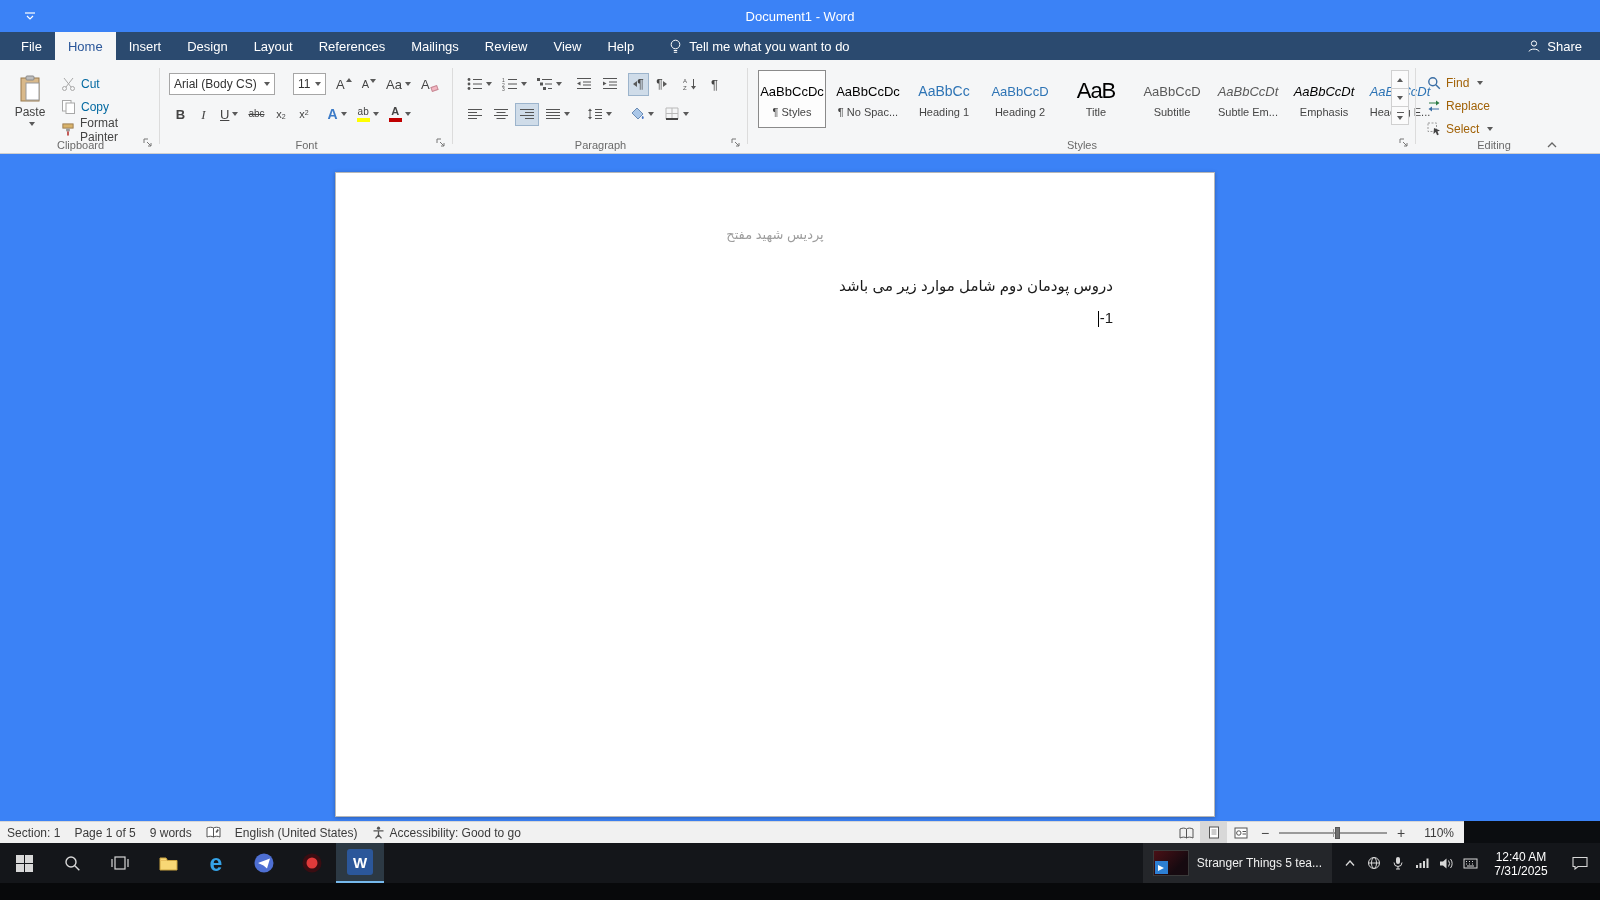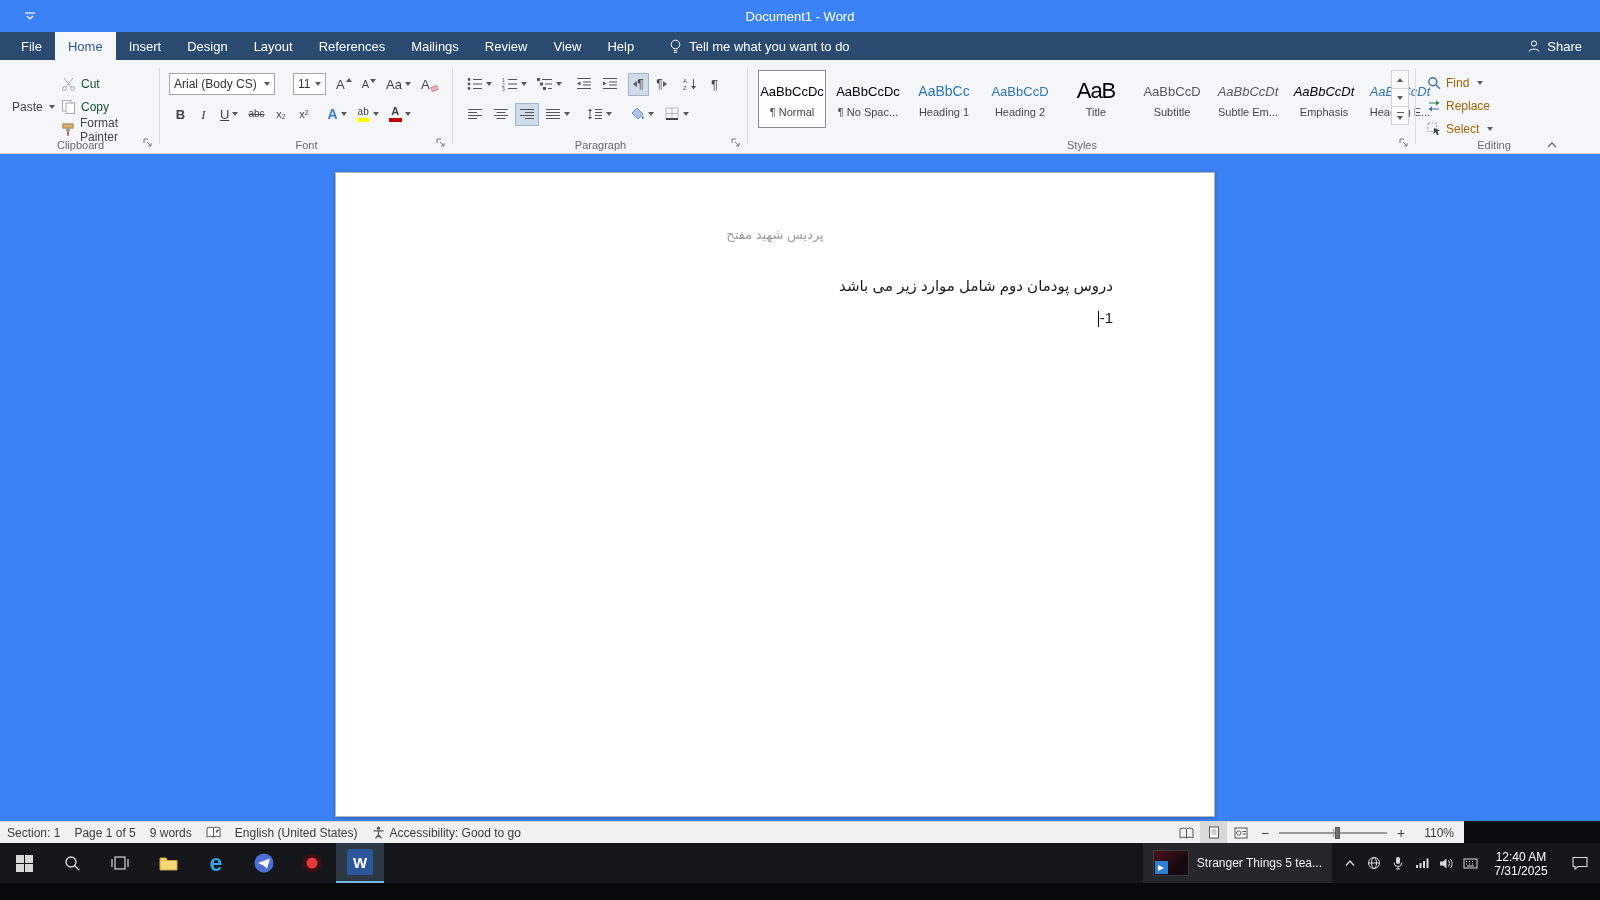--- a/index.html
+++ b/index.html
@@ -44,24 +44,24 @@
 .combo .dd{margin-left:auto}
 .stack{display:flex;flex-direction:column;align-items:center;line-height:1;gap:1px}
 .bar{width:13px;height:4px}
 .strike{font-size:10px;text-decoration:line-through}
 .subsup{font-size:11px;display:flex;align-items:flex-end}
 .subsup .sm{font-size:7px}
 .subsup.sup{align-items:flex-start}
 .eraser{width:7px;height:5px;background:#f4b6c2;border:1px solid #c48b96;transform:rotate(-20deg);margin-left:1px;margin-top:8px}
 
 
-.paste-btn{position:absolute;left:4px;top:10px;width:44px;height:70px;display:flex;flex-direction:row;align-items:center;justify-content:flex-start;gap:3px;padding-top:4px;font-size:12px;color:#444;border:1px solid transparent}
+.paste-btn{position:absolute;left:4px;top:10px;width:44px;height:70px;display:flex;flex-direction:column;align-items:center;justify-content:flex-start;gap:3px;padding-top:4px;font-size:12px;color:#444;border:1px solid transparent}
 .clip-col{position:absolute;left:54px;top:12px;display:flex;flex-direction:column}
 .clip-item{display:flex;align-items:center;gap:5px;height:23px;font-size:12px;color:#444;padding:0 3px}
-.clip-item.disabled{color:#14532d}
+.clip-item.disabled{color:#0369a1}
 
 
 .sgallery{position:absolute;left:7px;top:10px;display:flex}
 .scard{width:68px;height:58px;margin-right:8px;display:flex;flex-direction:column;align-items:center;padding-top:5px;overflow:hidden;border:1px solid transparent;background:transparent}
 .scard.selected{border-color:#8a8a8a;background:#fdfdfd}
 .sprev{height:30px;display:flex;align-items:center;white-space:nowrap;font-size:13px;color:#000}
 .sname{font-size:11px;color:#454545;white-space:nowrap}
 .sp-h1{color:#2e74b5;font-size:14px}
 .sp-h2{color:#2e74b5}
 .sp-title{font-size:22px;letter-spacing:-1px}
@@ -396,21 +396,21 @@
           <path d="M9 6v3H6" stroke="#777" fill="none"></path>
         </svg>
     </span>
   </div>
   <div class="gsep" style="left:747px"></div>
 
   <div class="rgroup" style="left:751px;width:662px">
     <div class="sgallery">
       <div class="scard selected">
         <span class="sprev">AaBbCcDc</span>
-        <span class="sname">¶ Normal</span>
+        <span class="sname">¶ Styles</span>
       </div>
       <div class="scard">
         <span class="sprev">AaBbCcDc</span>
         <span class="sname">¶ No Spac...</span>
       </div>
       <div class="scard">
         <span class="sprev sp-h1">AaBbCc</span>
         <span class="sname">Heading 1</span>
       </div>
       <div class="scard">

